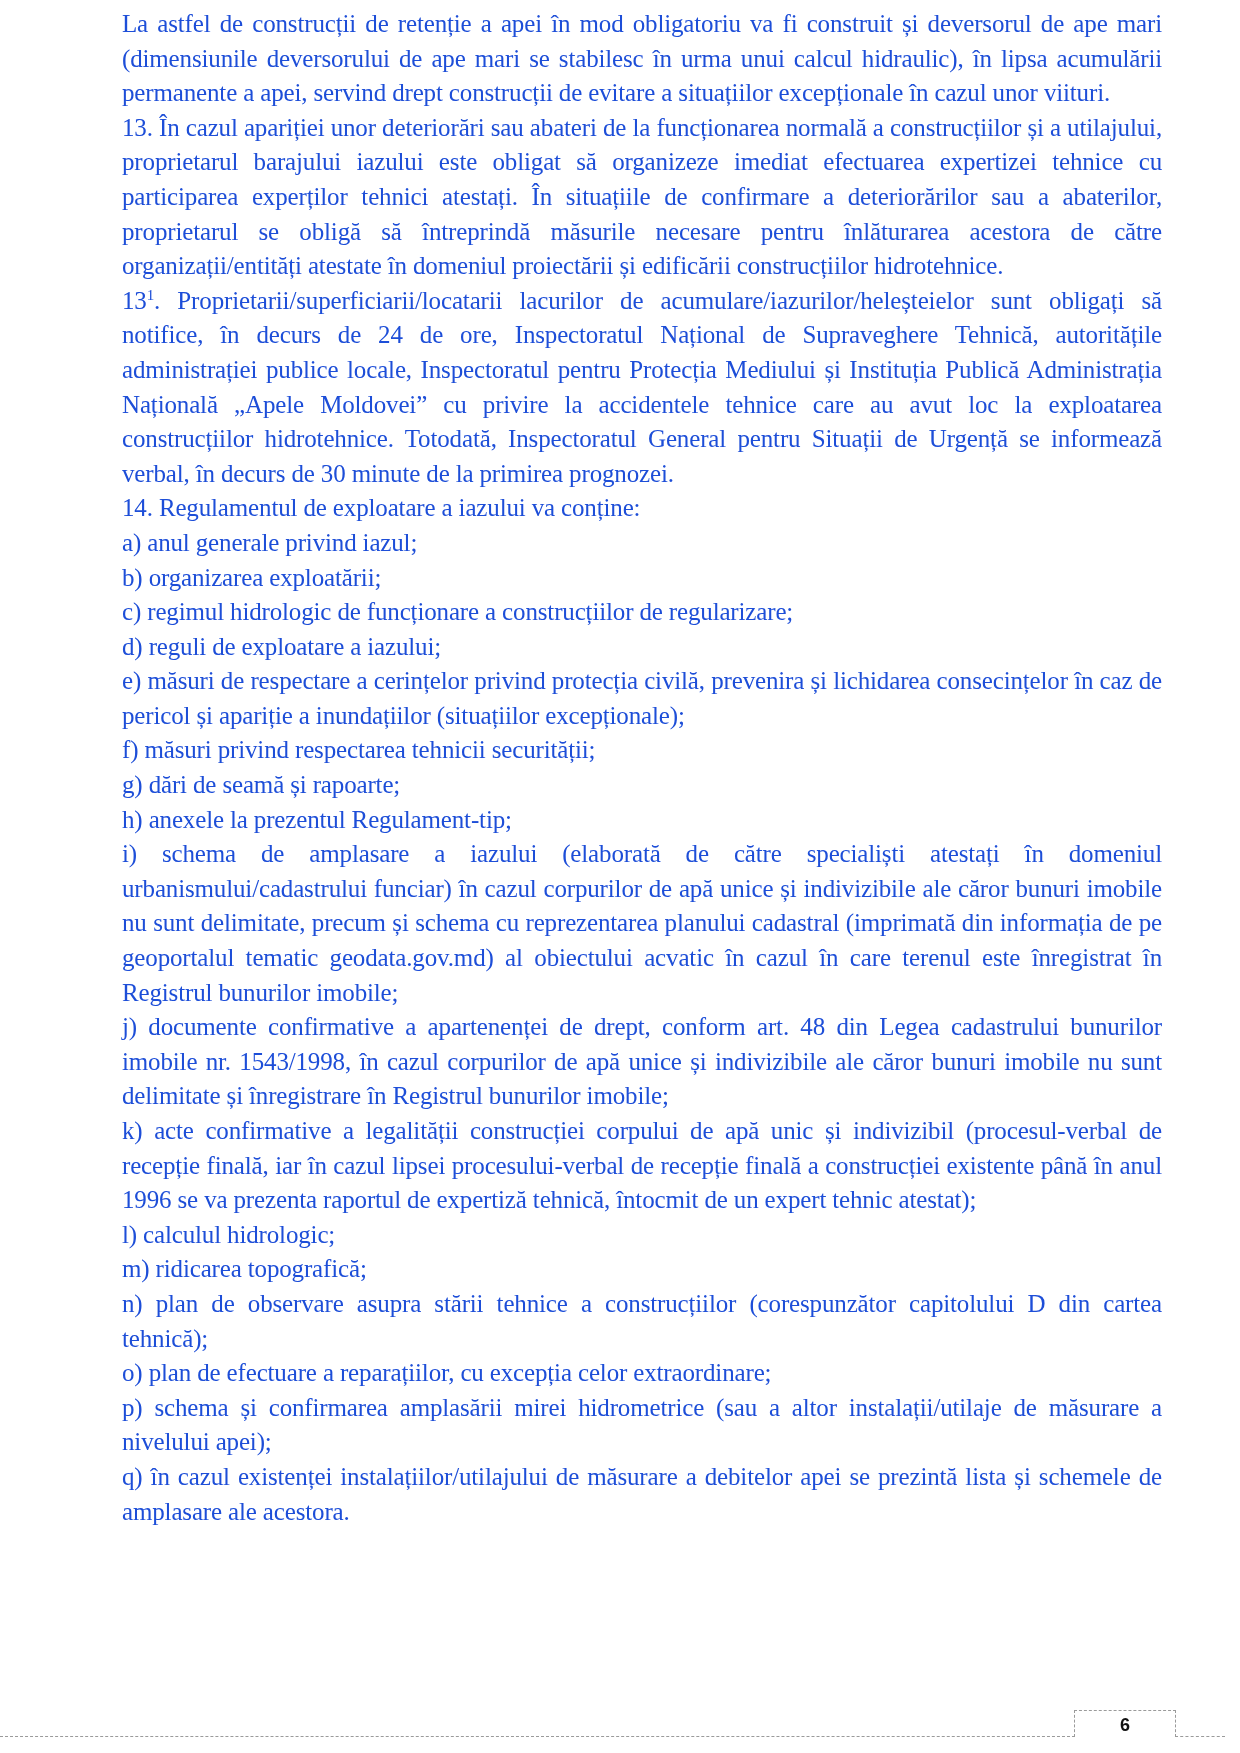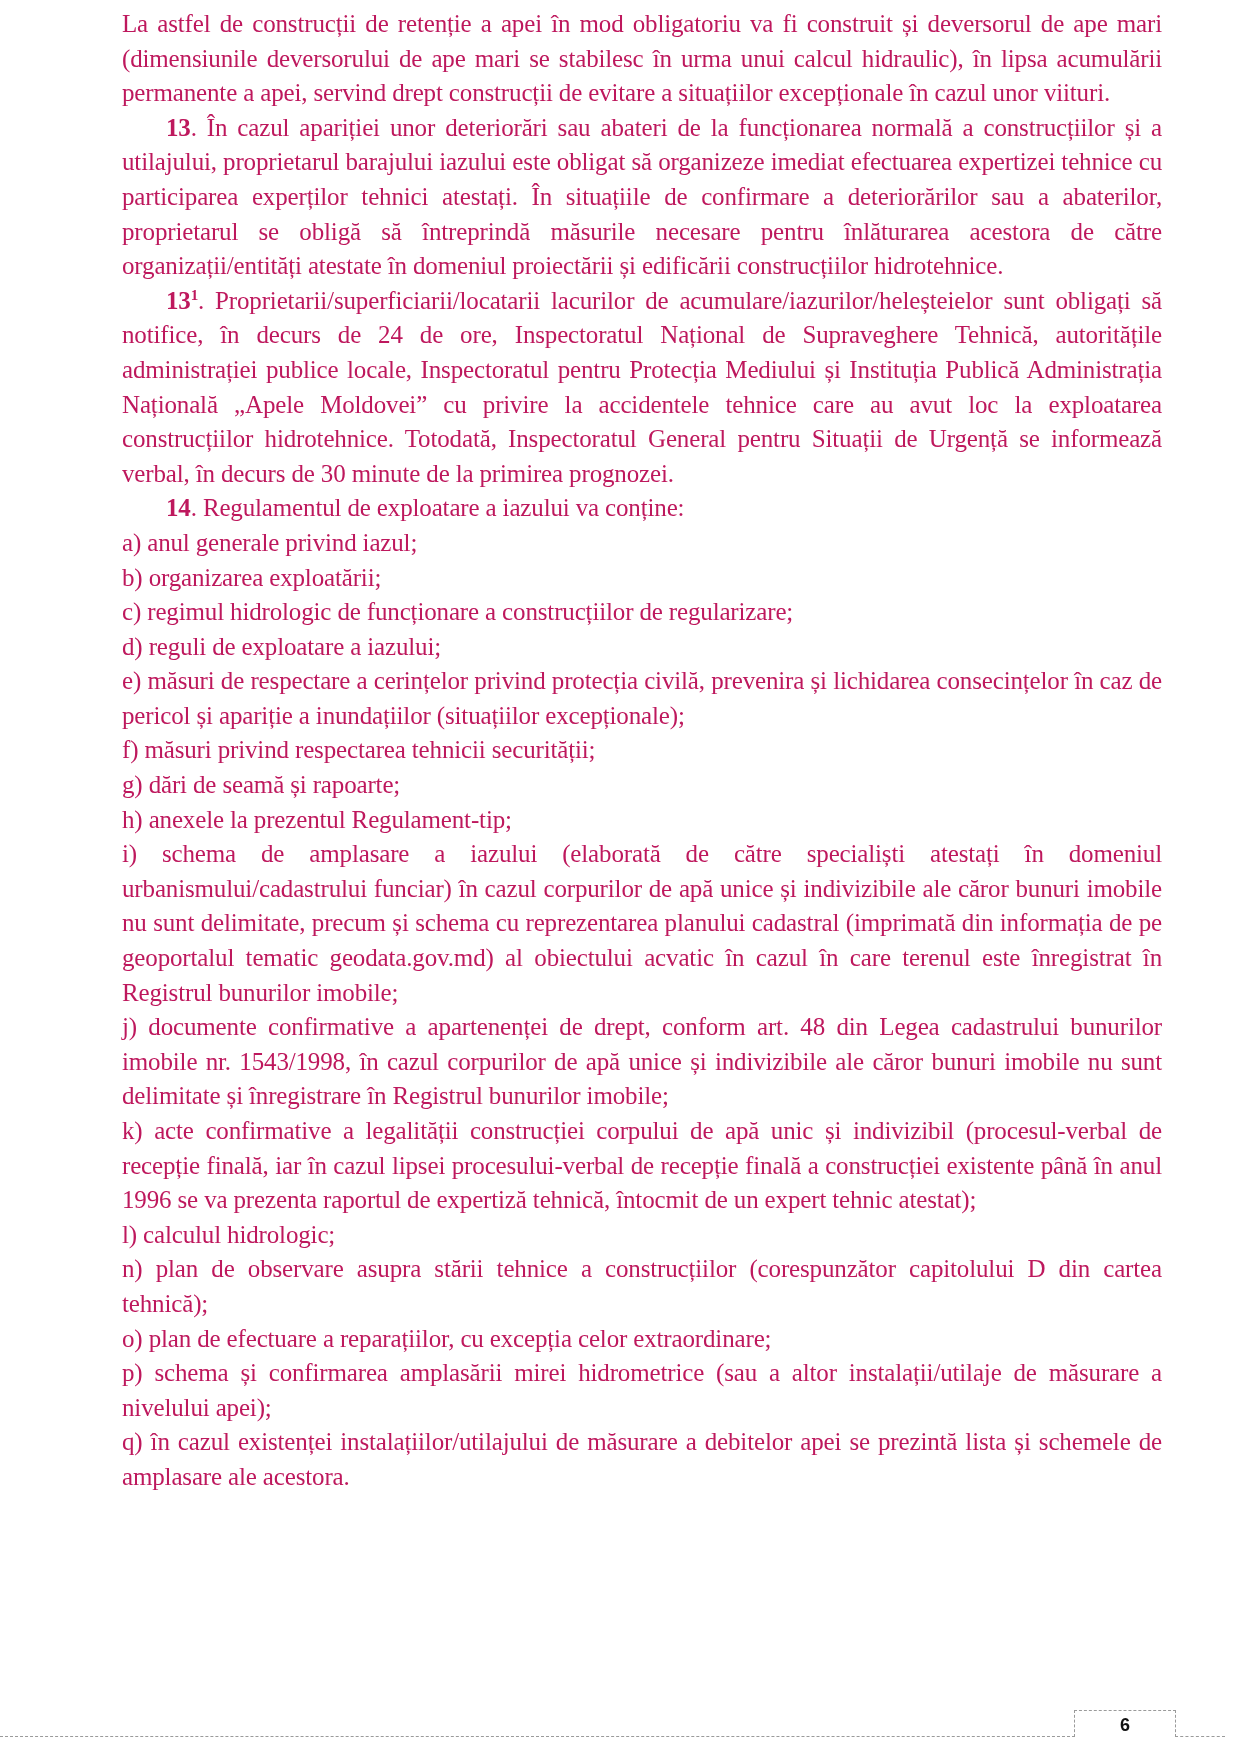--- a/index.html
+++ b/index.html
@@ -1,25 +1,25 @@
 <!DOCTYPE html>
 <html><head>
   <meta charset="utf-8">
   <style>
     html, body { margin: 0; padding: 0; background: #ffffff; }
     body { width: 1240px; height: 1753px; position: relative; overflow: hidden; }
     .page {
       position: absolute; left: 122px; top: 7px; width: 1040px;
       font-family: "Liberation Serif", "DejaVu Serif", serif;
-      font-size: 25px; line-height: 34.6px; color: #be185d;
+      font-size: 25px; line-height: 34.6px; color: #1d4ed8;
       text-align: justify;
       letter-spacing: -0.15px;
     }
     .para { margin: 0; }
-    .num { font-weight: bold; margin-left: 44px; }
+    .num { font-weight: normal; }
     .num sup { font-size: 15px; line-height: 0; }
     .it { }
     .footer-line {
       position: absolute; top: 1736px; left: 0; width: 1075px; height: 0;
       border-top: 1px dashed #9a9a9a;
     }
     .footer-line-right {
       position: absolute; top: 1736px; left: 1175px; width: 50px; height: 0;
       border-top: 1px dashed #9a9a9a;
     }
@@ -55,20 +55,21 @@
   <p class="para">e) măsuri de respectare a cerințelor privind protecția civilă, prevenira și lichidarea consecințelor în caz de pericol și apariție a inundațiilor (situațiilor excepționale);</p>
   <p class="para">f) măsuri privind respectarea tehnicii securității;</p>
   <p class="para">g) dări de seamă și rapoarte;</p>
   <p class="para">h) anexele la prezentul Regulament-tip;</p>
   <p class="para">
     <span>i) schema de amplasare a iazului (elaborată de către specialiști atestați în domeniul urbanismului/cadastrului funciar) în cazul corpurilor de apă unice și indivizibile ale căror bunuri imobile nu sunt delimitate, precum și schema cu reprezentarea planului cadastral (imprimată din informația de pe geoportalul tematic </span><span class="it">geodata.gov.md</span><span>) al obiectului acvatic în cazul în care terenul este înregistrat în Registrul bunurilor imobile;</span>
   </p>
   <p class="para">j) documente confirmative a apartenenței de drept, conform art. 48 din Legea cadastrului bunurilor imobile nr. 1543/1998, în cazul corpurilor de apă unice și indivizibile ale căror bunuri imobile nu sunt delimitate și înregistrare în Registrul bunurilor imobile;</p>
   <p class="para">k) acte confirmative a legalității construcției corpului de apă unic și indivizibil (procesul-verbal de recepție finală, iar în cazul lipsei procesului-verbal de recepție finală a construcției existente până în anul 1996 se va prezenta raportul de expertiză tehnică, întocmit de un expert tehnic atestat);</p>
   <p class="para">l) calculul hidrologic;</p>
+  <p class="para">m) ridicarea topografică;</p>
   <p class="para">n) plan de observare asupra stării tehnice a construcțiilor (corespunzător capitolului D din cartea tehnică);</p>
   <p class="para">o) plan de efectuare a reparațiilor, cu excepția celor extraordinare;</p>
   <p class="para">p) schema și confirmarea amplasării mirei hidrometrice (sau a altor instalații/utilaje de măsurare a nivelului apei);</p>
   <p class="para">q) în cazul existenței instalațiilor/utilajului de măsurare a debitelor apei se prezintă lista și schemele de amplasare ale acestora.</p>
 </div>
 
 <div class="footer-line"></div>
 <div class="page-number-box">6</div>
 <div class="footer-line-right"></div>
 

